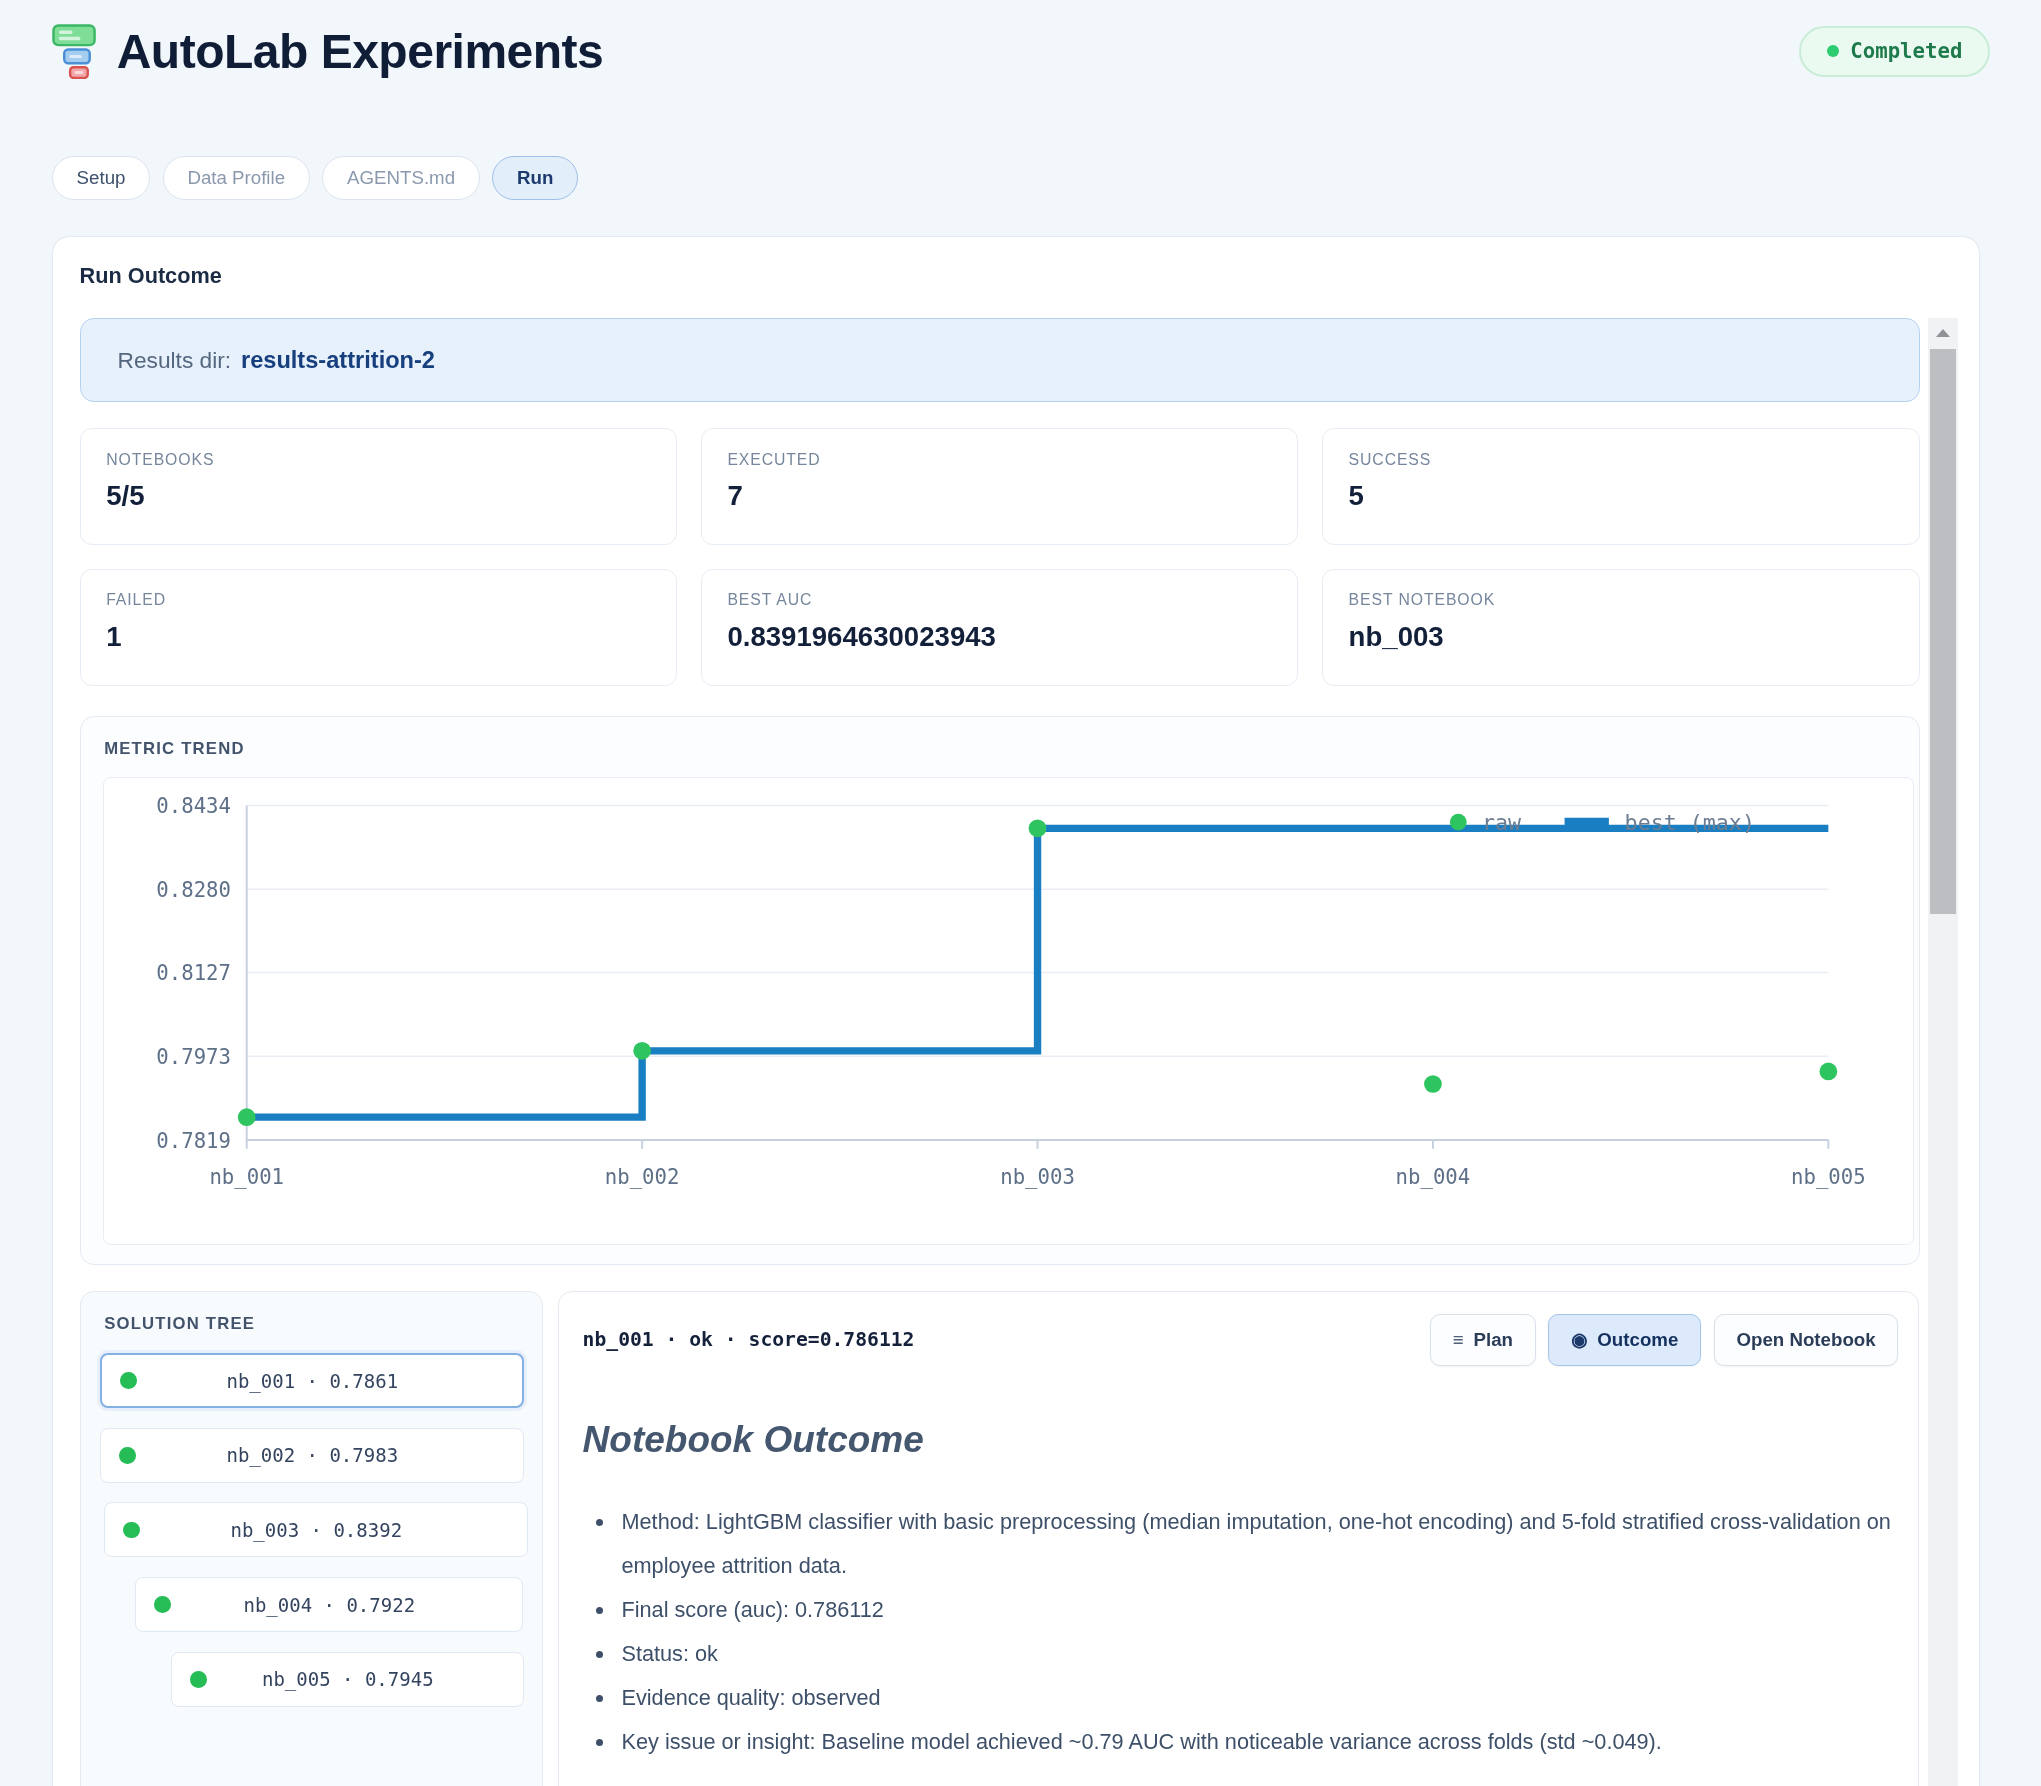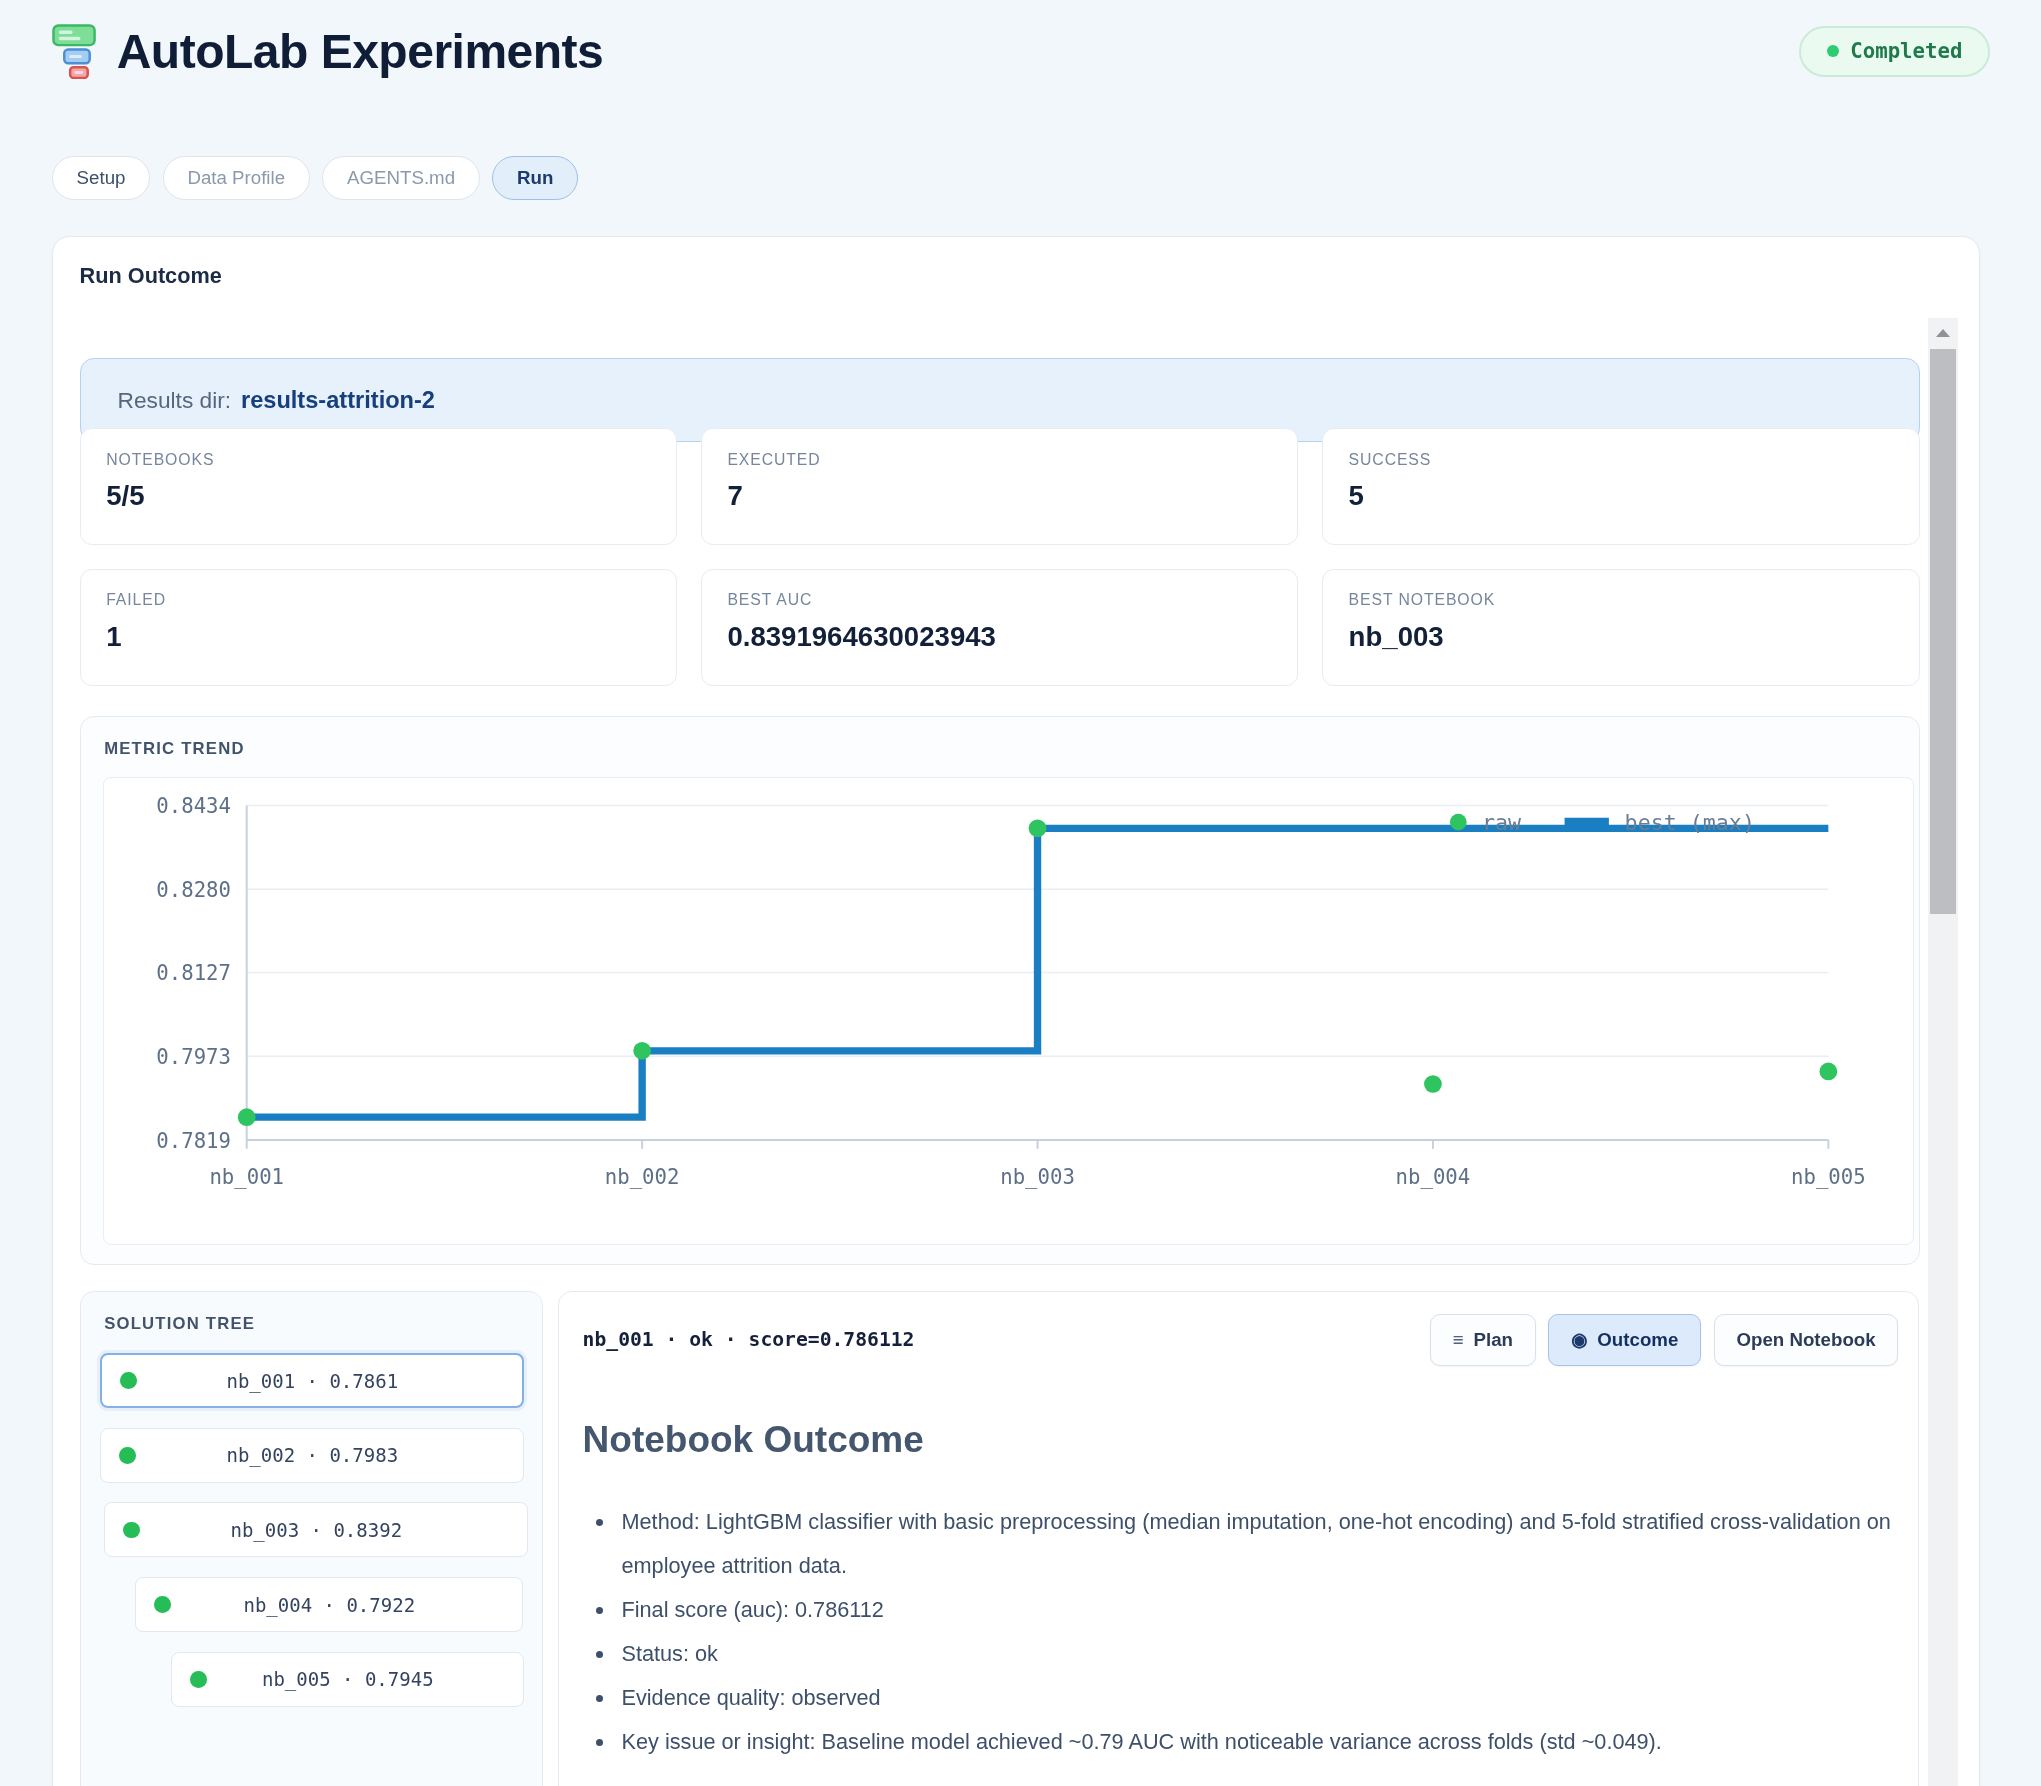--- a/index.html
+++ b/index.html
@@ -23,21 +23,21 @@
   .tab.first{color:#3c4f6b;}
   .tab.active{background:#e3eefb;border-color:#9fc0e8;color:#1c3a6d;font-weight:bold;}
 
   
   .card{position:absolute;left:52px;top:236px;width:1926px;height:1576px;background:#ffffff;
         border:1.5px solid #e4eaf2;border-radius:17.7px;box-shadow:0 1px 3px rgba(16,42,67,.05);}
   .section-title{position:absolute;left:26.6px;top:25.6px;font-size:21.7px;font-weight:bold;color:#1b2b45;}
 
   .results-banner{position:absolute;left:26.6px;top:81px;width:1840px;height:84px;box-sizing:border-box;
         background:#e7f1fc;border:1.5px solid #b5d1f1;border-radius:13.8px;
-        display:flex;align-items:center;padding-left:37px;font-size:22.7px;color:#55677f;margin-top:40px;}
+        display:flex;align-items:center;padding-left:37px;font-size:22.7px;color:#55677f;}
   .results-banner b{color:#173f7d;margin-left:9.9px;font-size:23.6px;}
 
   .stats-grid{position:absolute;left:26.6px;top:191px;width:1840px;display:grid;
         grid-template-columns:repeat(3,1fr);gap:23.6px;}
   .stat-card{height:117px;box-sizing:border-box;background:#fff;border:1.5px solid #e6ecf4;
         border-radius:11.8px;padding:21.7px 25.6px;}
   .stat-label{font-size:15.8px;letter-spacing:0.9px;color:#76869c;}
   .stat-value{margin-top:11.8px;font-size:27.6px;font-weight:bold;color:#13203a;}
 
   
@@ -68,21 +68,21 @@
         background:#fff;border:1.5px solid #e4eaf2;border-radius:13.8px;padding:21.7px 19.7px 0 23.6px;}
   .detail-head{display:flex;align-items:center;justify-content:space-between;}
   .detail-title{font-family:"DejaVu Sans Mono",monospace;font-weight:bold;font-size:19.7px;color:#15213a;}
   .btn-row{display:flex;gap:12.8px;}
   .btn{display:flex;align-items:center;gap:9.9px;height:52px;padding:0 21.7px;border-radius:9.9px;
         background:#fcfdfe;border:1.5px solid #d8e0eb;font-family:"Liberation Sans",sans-serif;
         font-size:18.7px;font-weight:bold;color:#2b3c58;cursor:pointer;box-shadow:0 1px 2px rgba(16,42,67,.05);}
   .btn.active{background:#ddeafc;border-color:#a6c4ea;color:#14305e;}
   .btn .icon{font-size:18.7px;color:#51617b;}
   .btn.active .icon{color:#1b3a6b;}
-  .outcome-heading{margin:52px 0 0 0;font-size:37px;line-height:43px;font-weight:600;color:#45576e;}
+  .outcome-heading{margin:52px 0 0 0;font-size:37px;line-height:43px;font-weight:600;color:#45576e;font-style:italic;}
   .outcome-list{margin:39px 0 0 0;padding-left:33px;}
   .outcome-list li{font-size:21.7px;line-height:44px;color:#3e5069;padding-left:5.9px;}
 
   
   .scrollbar{position:absolute;left:1875px;top:81px;width:29.6px;height:1495px;background:#f1f2f4;}
   .scroll-up{position:absolute;left:0;top:0;width:29.6px;height:29.6px;display:flex;align-items:center;
         justify-content:center;}
   .scroll-up .tri{width:0;height:0;border-left:7.9px solid transparent;border-right:7.9px solid transparent;
         border-bottom:8.9px solid #8f9296;}
   .scroll-thumb{position:absolute;left:2px;top:30.5px;width:25.6px;height:565px;background:#bcbec1;}

